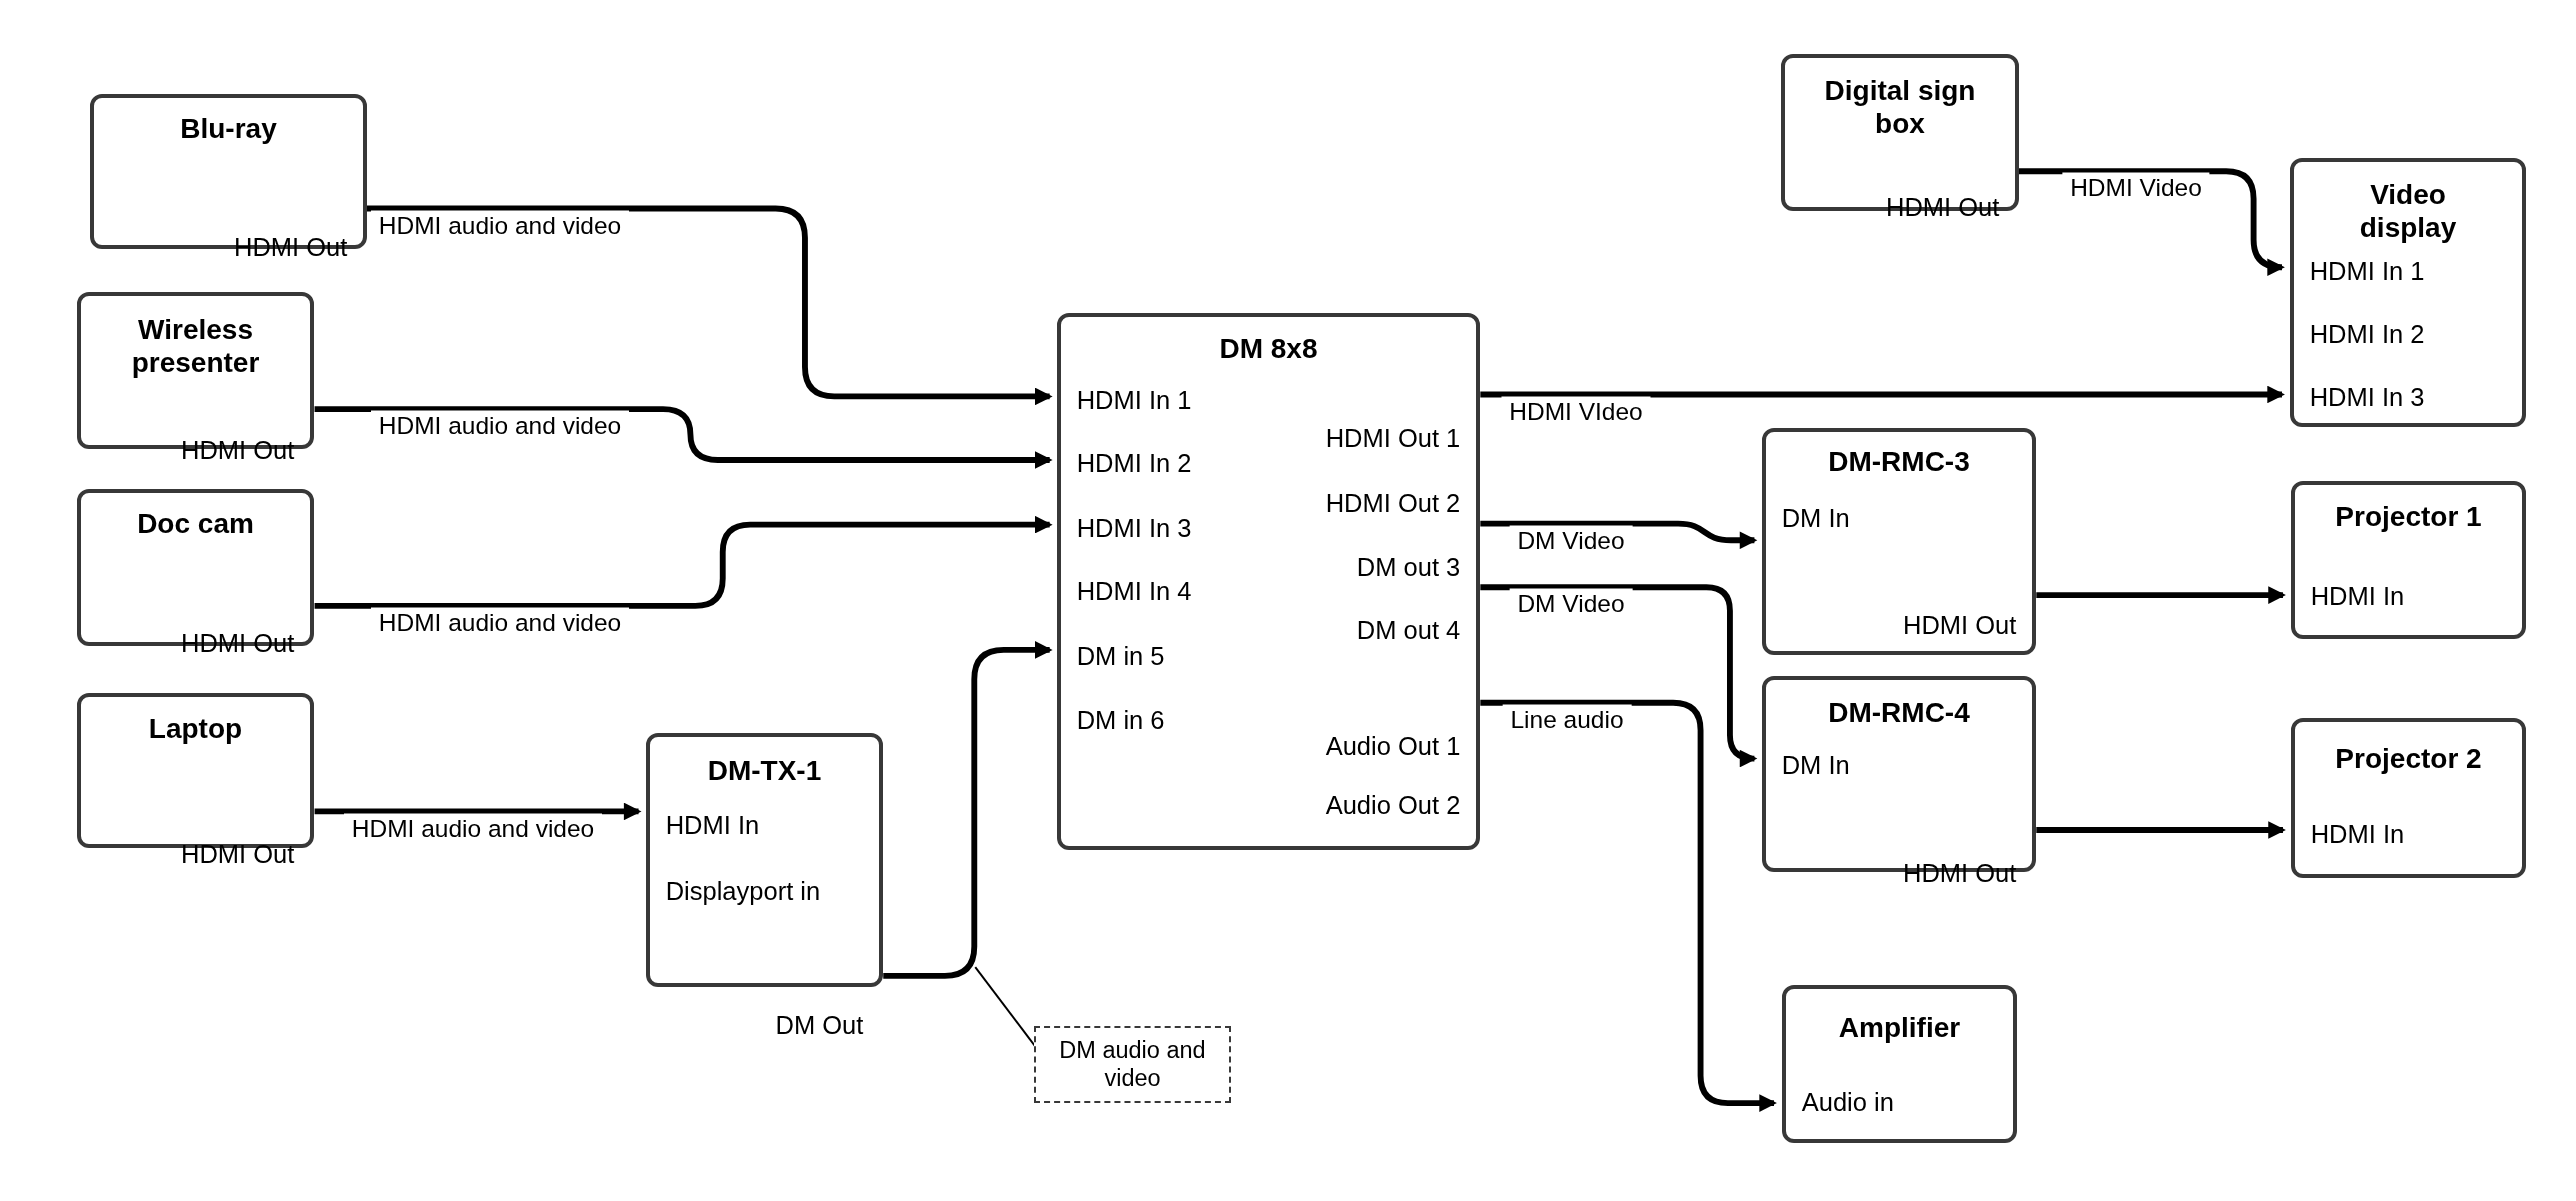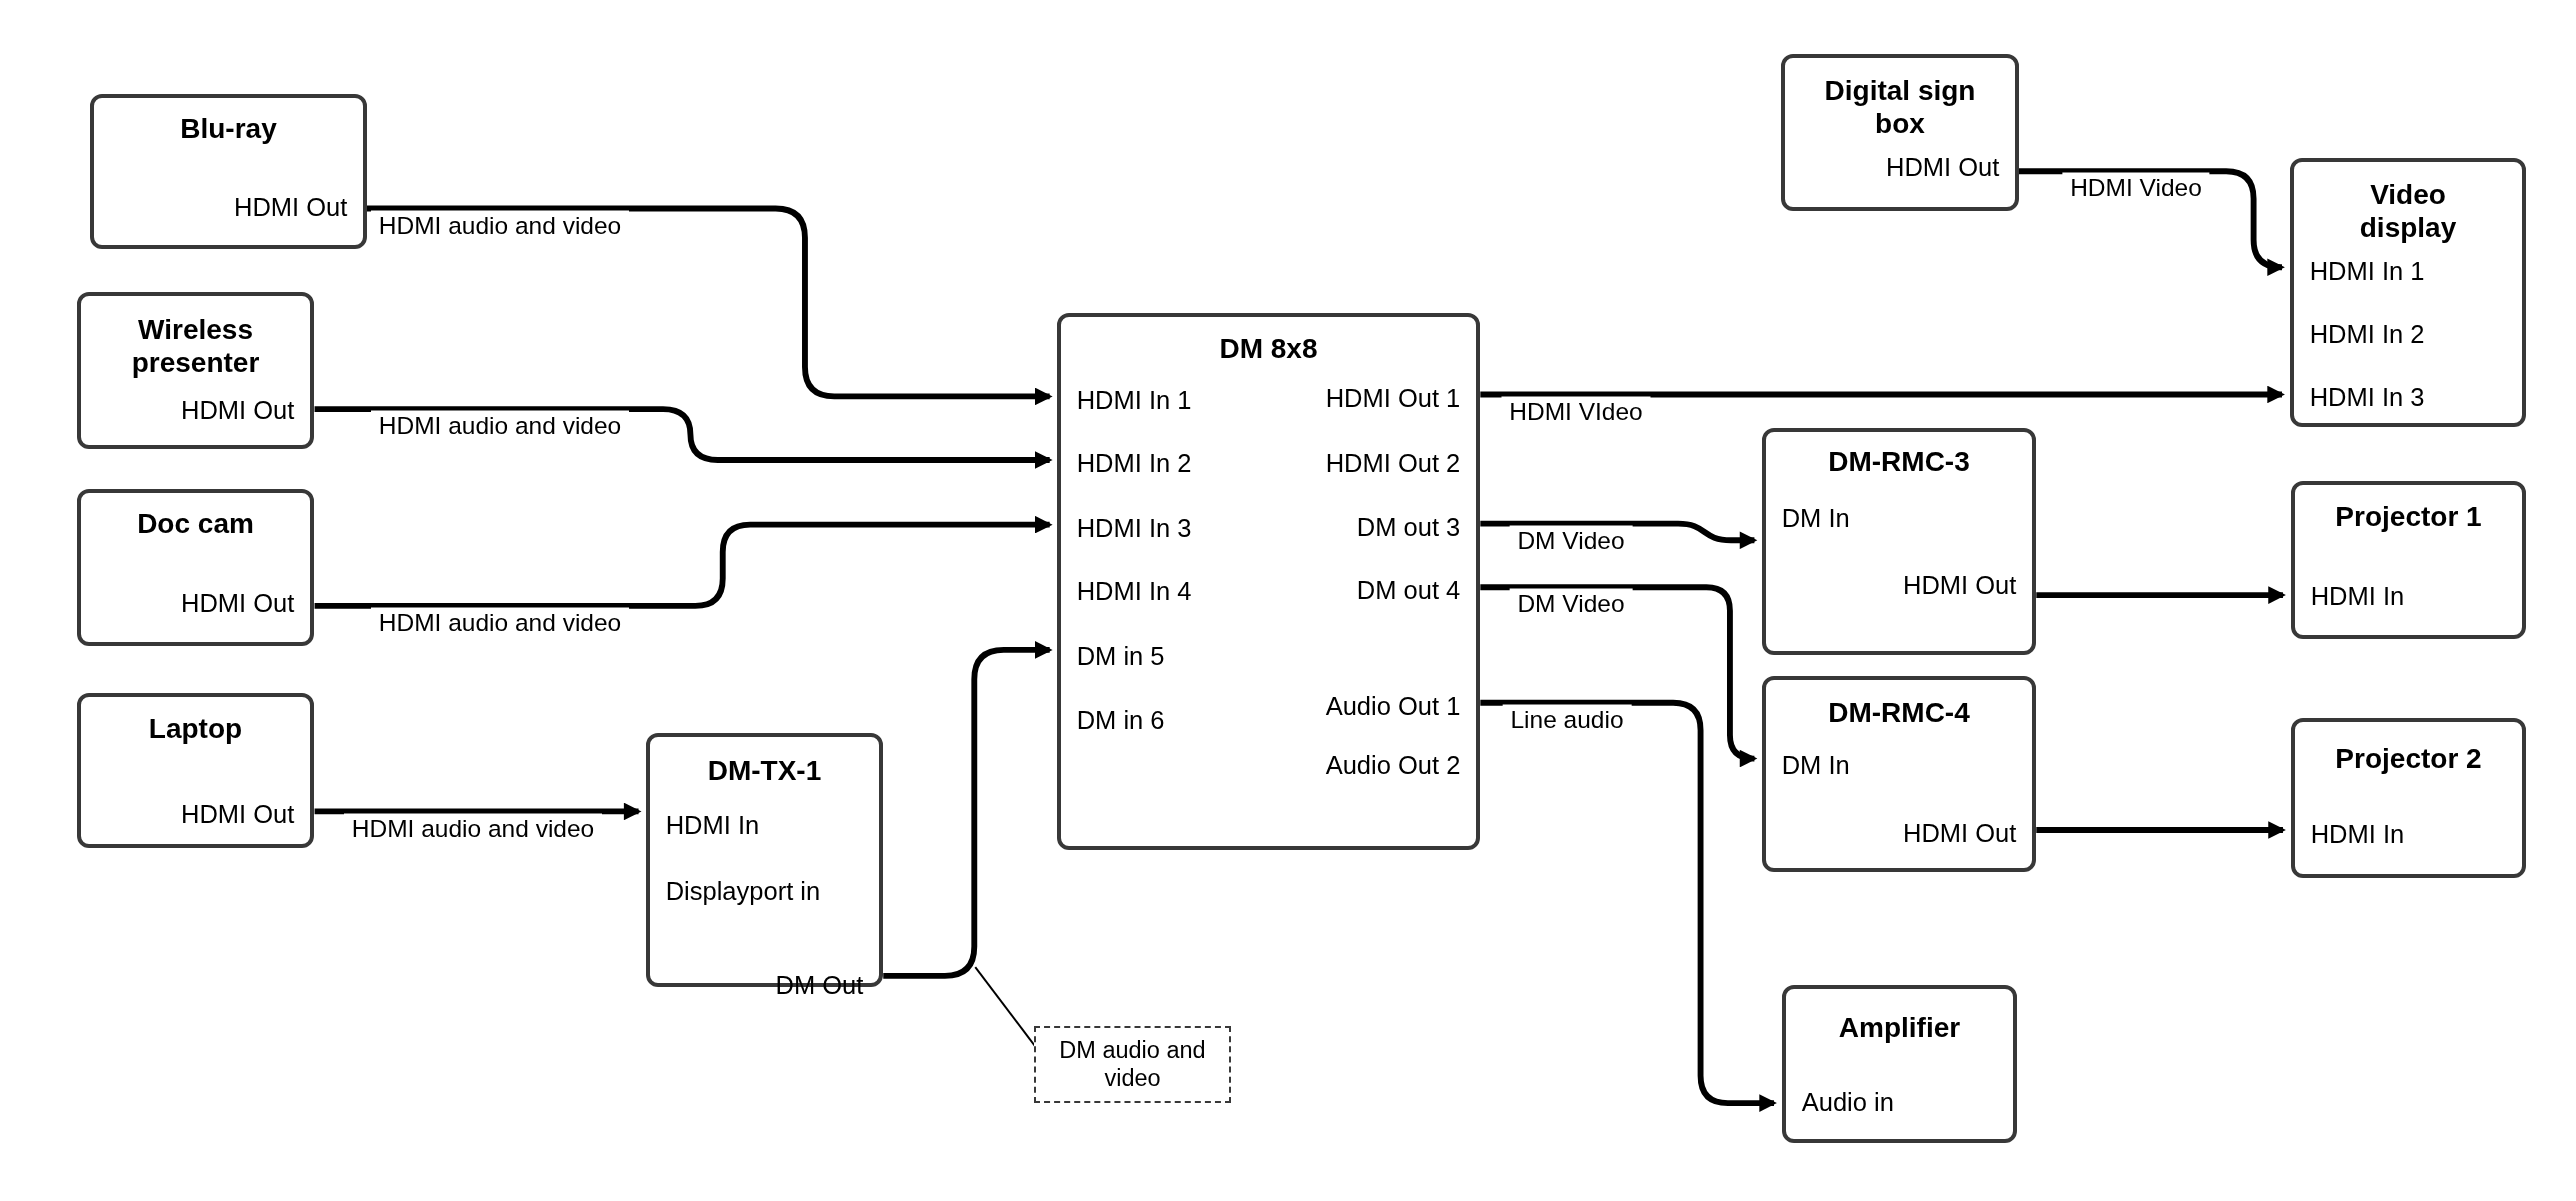--- a/index.html
+++ b/index.html
@@ -14,21 +14,21 @@
   }
   .title{
     position:absolute;left:0;right:0;text-align:center;
     font-size:28px;font-weight:bold;line-height:33px;
   }
   .title .tw{display:inline-block;}
   .port{
     position:absolute;font-size:25.5px;line-height:29px;white-space:nowrap;
   }
   .pl{left:15.7px;}
-  .pr{right:15.7px;text-align:left;}
+  .pr{right:15.7px;text-align:left;margin-top:40px;}
   .elabel{
     position:absolute;transform:translate(-50%,-50%);
     background:#ffffff;padding:0 7.8px;font-size:24.5px;line-height:29px;
     white-space:nowrap;z-index:3;margin-top:16px;
   }
   .callout{
     position:absolute;box-sizing:border-box;border:2px dashed #383838;
     font-size:23.5px;line-height:27.4px;text-align:center;
     display:flex;align-items:center;justify-content:flex-start;
     padding:3.9px 7.8px;background:#ffffff;

